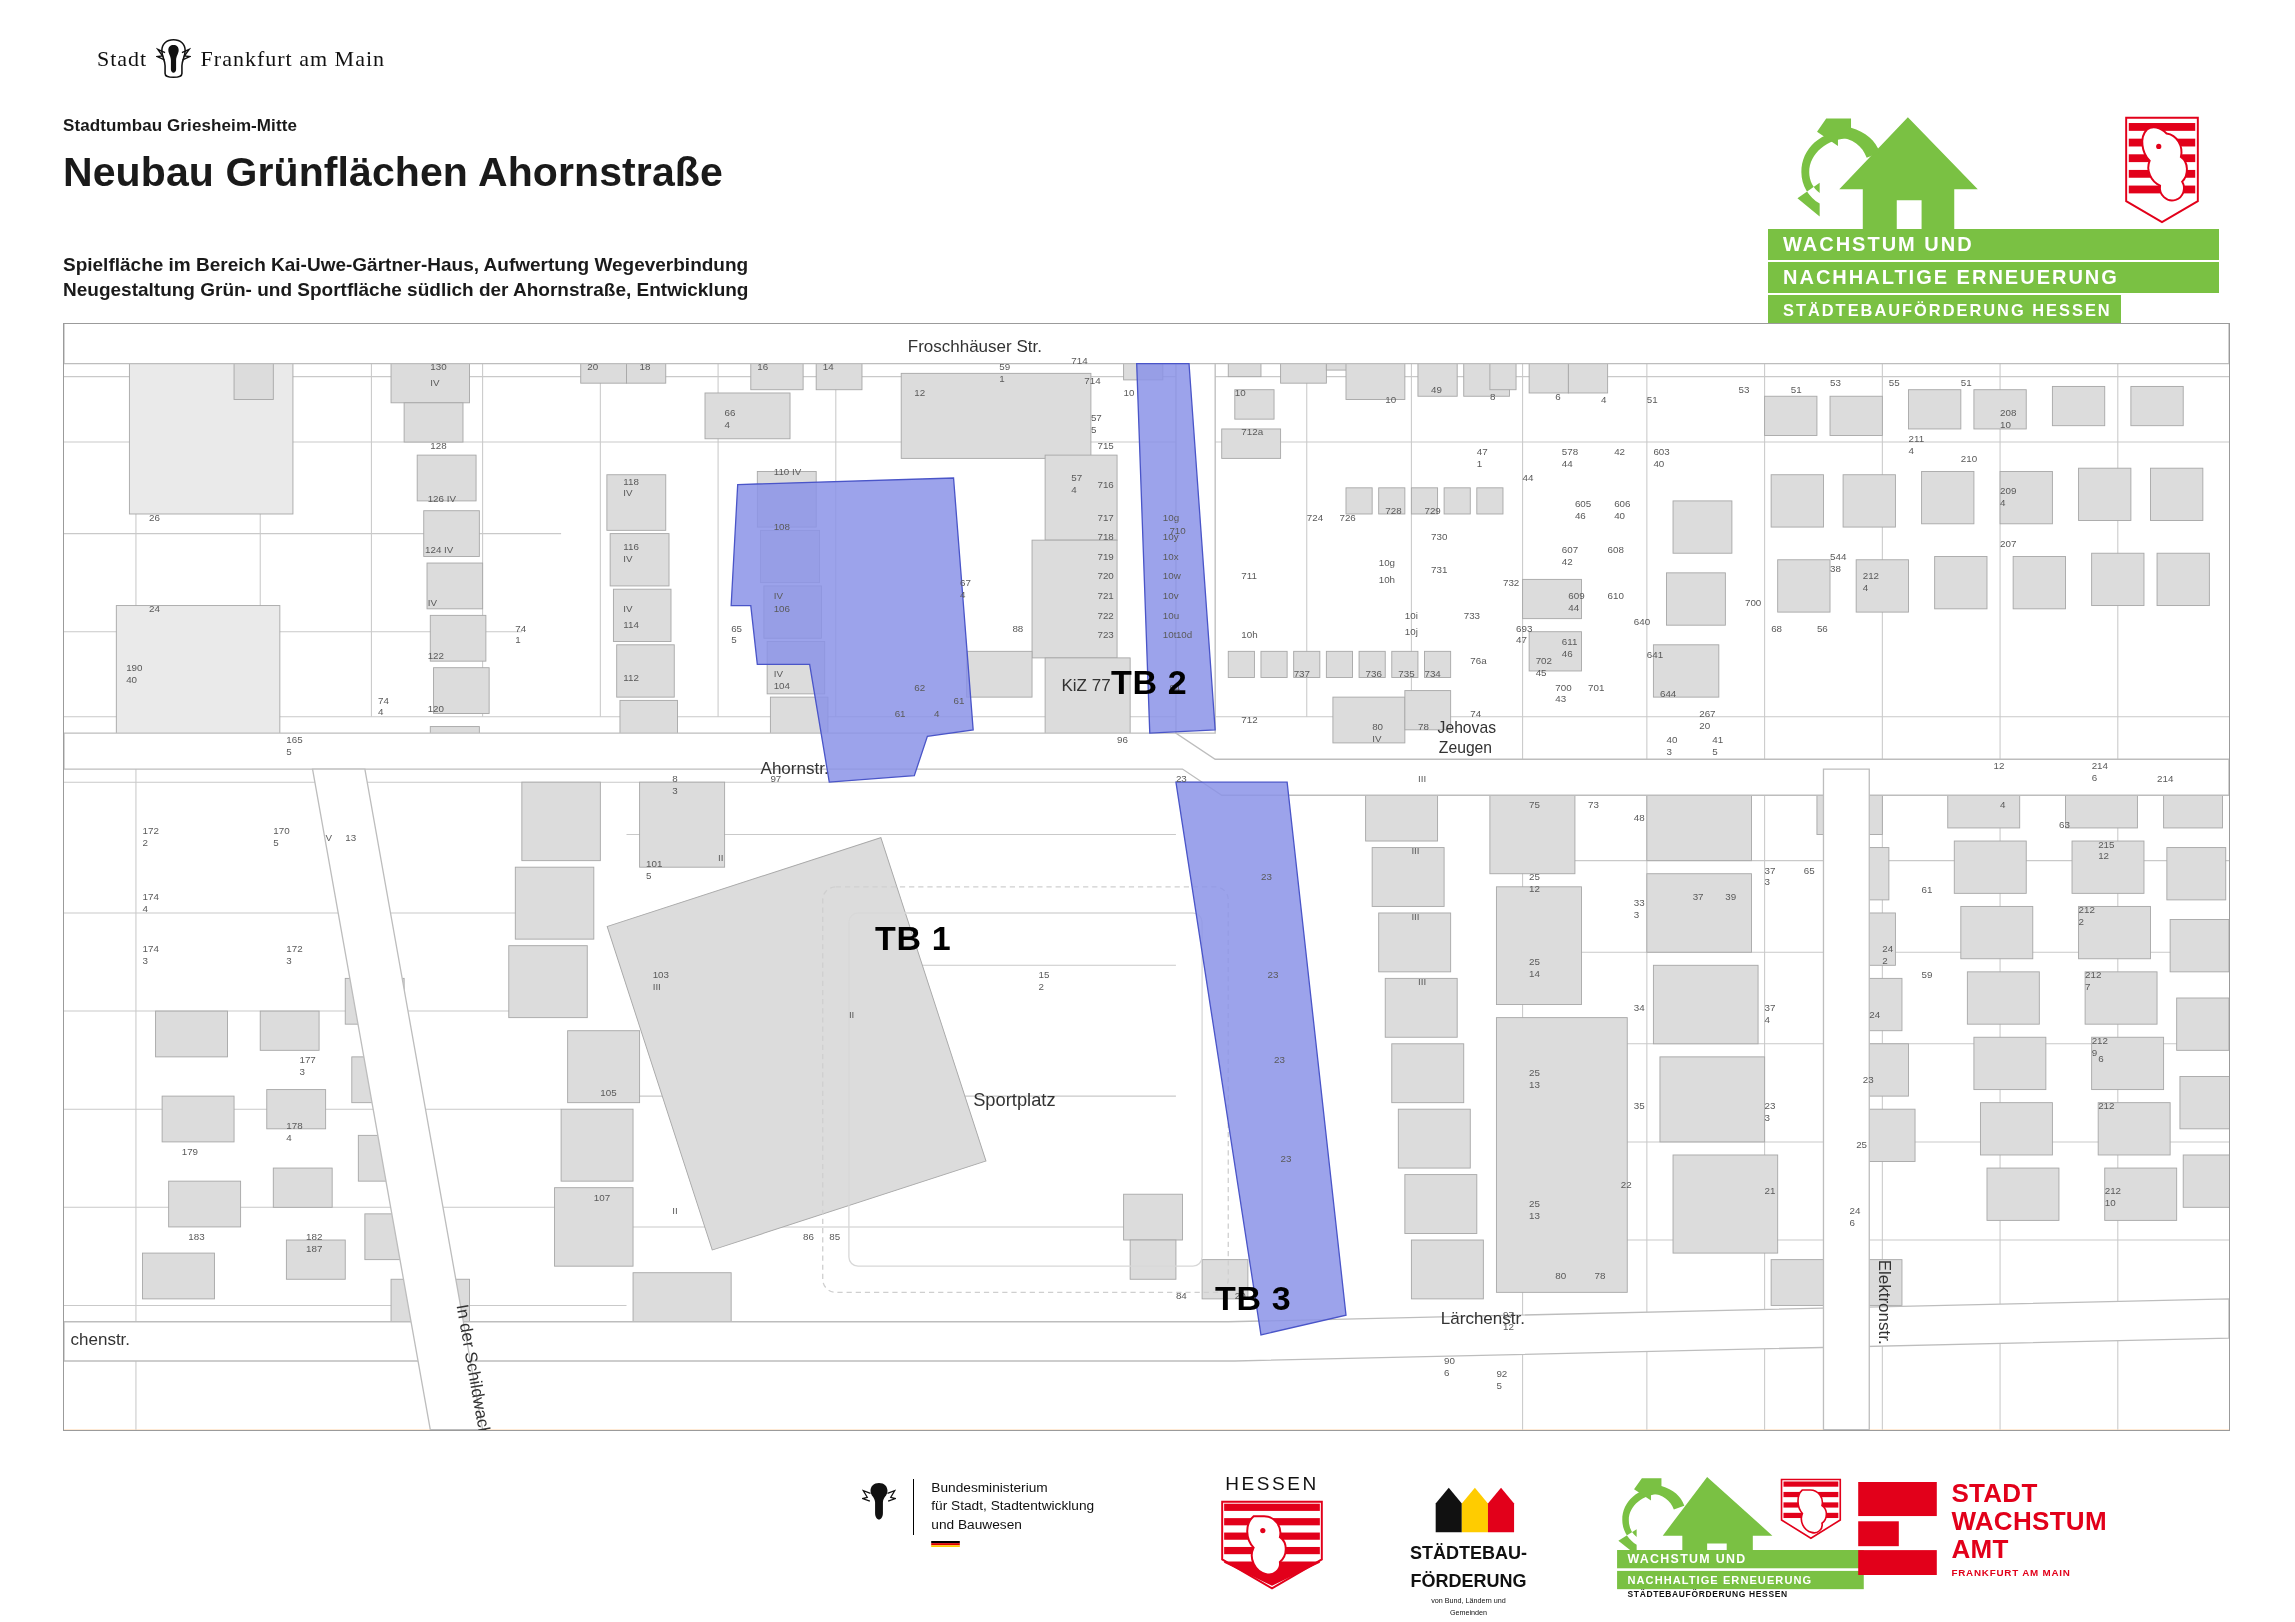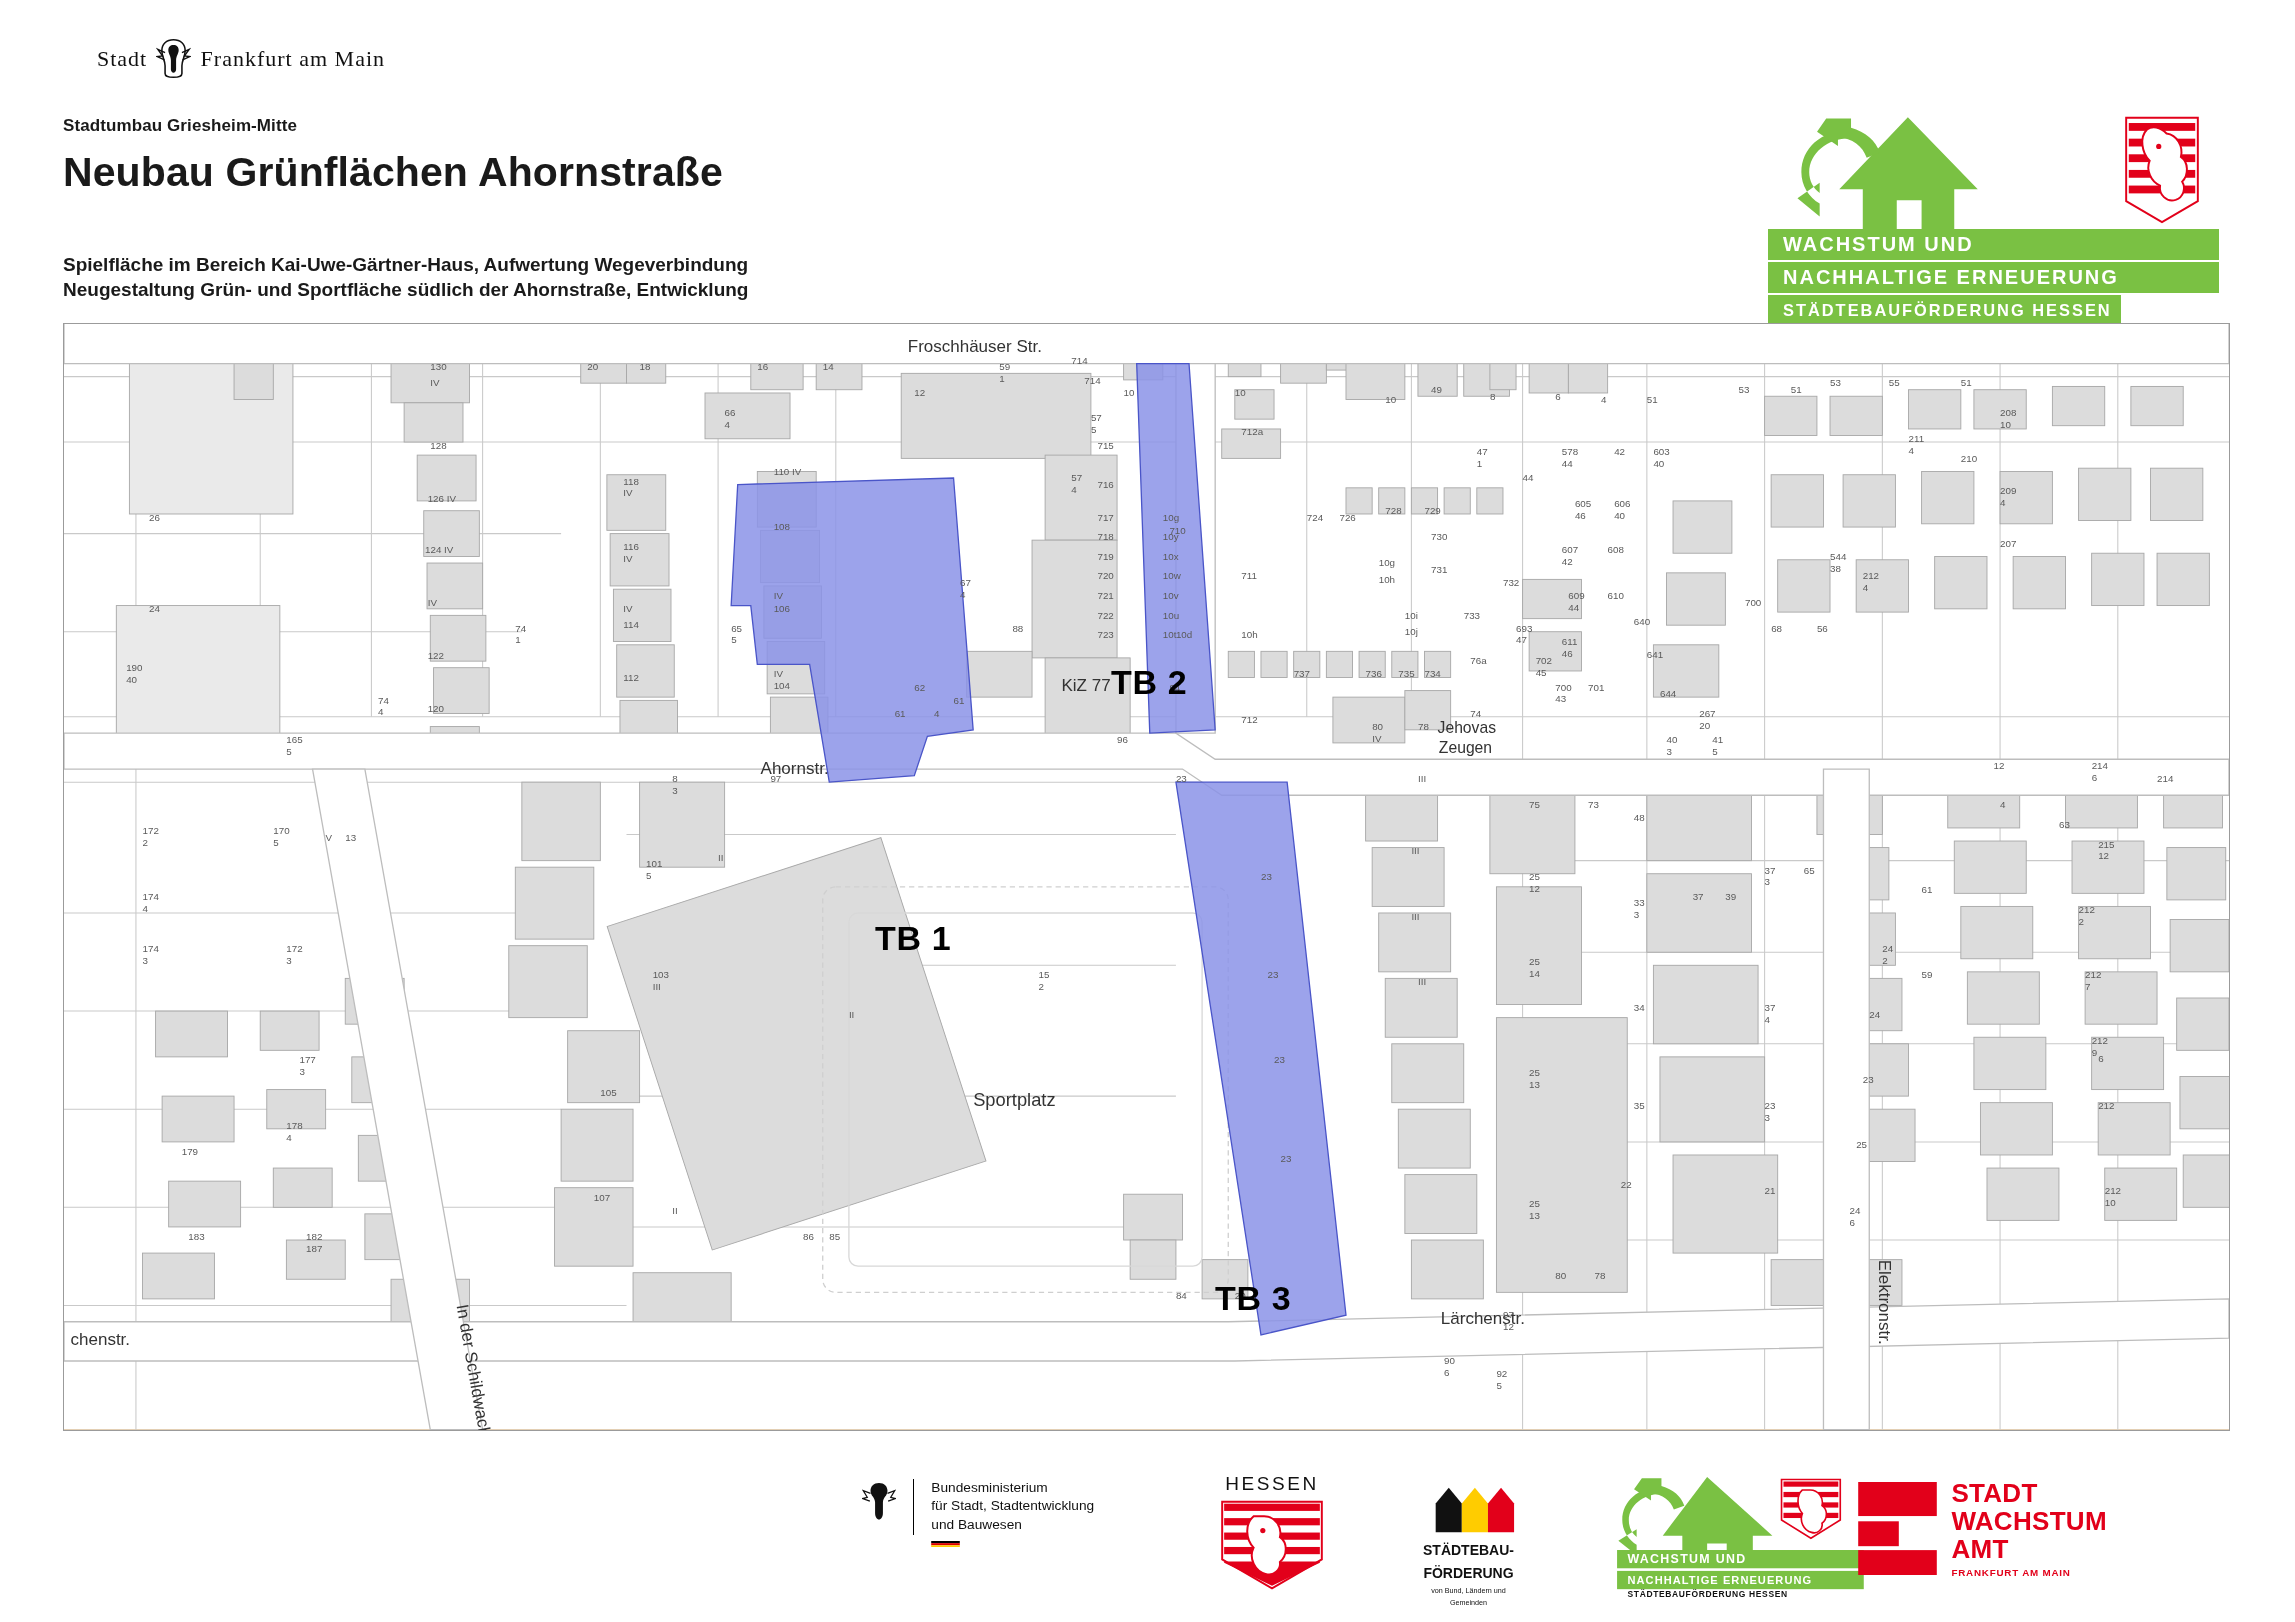--- a/index.html
+++ b/index.html
@@ -124,21 +124,21 @@
   }
 
   
   .map-frame {
     position: absolute;
     left: 63px;
     top: 323px;
     width: 2165px;
     height: 1106px;
     border: 1.3px solid #9b9b9b;
-    background: #a16207;
+    background: #fdba74;
     overflow: hidden;
   }
   .map-svg { position: absolute; left: 0; top: 0; }
 
   .tb-label {
     position: absolute;
     font-size: 34px;
     font-weight: bold;
     color: #000;
     letter-spacing: 0.7px;
@@ -184,21 +184,21 @@
     text-align: center; margin-bottom: 3.9px;
   }
   .f-stbf {
     position: absolute;
     left: 1380px;
     top: 18.3px;
     width: 177px;
     text-align: center;
   }
   .f-stbf .cap {
-    font-size: 14px; font-weight: bold; line-height: 1.25; color:#111; margin-top: 5.2px;
+    font-size: 18px; font-weight: bold; line-height: 1.25; color:#111; margin-top: 5.2px;
   }
   .f-stbf .sub {
     font-size: 7.2px; line-height: 1.3; color:#111; margin-top: 3px;
   }
   .f-wachstum {
     position: absolute;
     left: 1609px;
     top: 14.4px;
     width: 255px;
     height: 131px;

